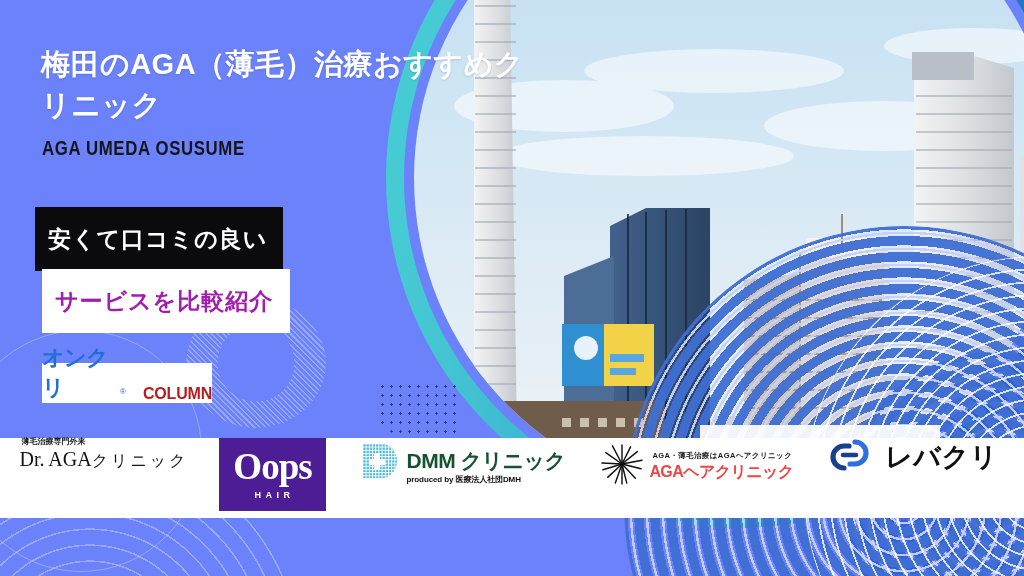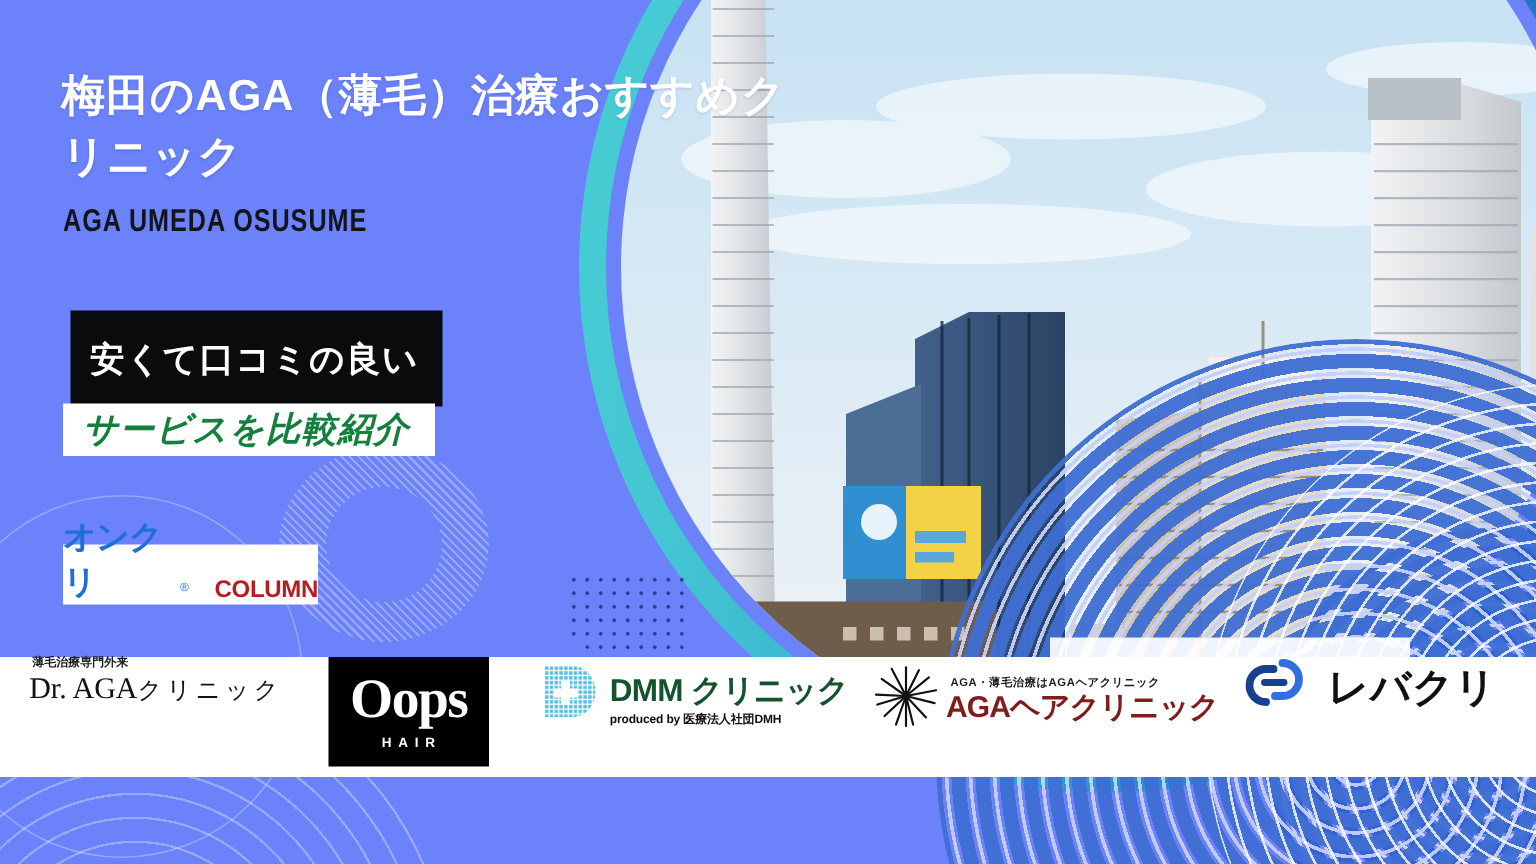--- a/index.html
+++ b/index.html
@@ -105,28 +105,28 @@
     letter-spacing:.8px;
     transform:scaleX(.80);transform-origin:left center;
     font-family:"Liberation Sans",sans-serif;
   }
 
   .tagbox{
     position:absolute;display:flex;align-items:center;
     font-weight:700;letter-spacing:1px;
   }
   .tag-dark{
-    left:47px;top:207px;width:248px;height:64px;
+    left:35px;top:207px;width:248px;height:64px;
     background:#0b0b0d;color:#ffffff;font-size:23px;
     padding-left:13px;box-sizing:border-box;
   }
   .tag-light{
-    left:42px;top:269px;width:248px;height:35px;
-    background:#ffffff;color:#15803d;font-size:23px;
-    padding-left:13px;box-sizing:border-box;font-style:italic;
+    left:42px;top:269px;width:248px;height:64px;
+    background:#ffffff;color:#a21caf;font-size:23px;
+    padding-left:13px;box-sizing:border-box;
   }
 
   .brandbox{
     position:absolute;left:42px;top:363px;
     width:170px;height:40px;background:#fff;
     display:flex;align-items:flex-end;justify-content:center;gap:1px;
   }
   .brand-jp{
     font-size:22px;font-weight:800;color:#1f6fd6;letter-spacing:-.5px;
     font-family:"Liberation Sans",sans-serif;
@@ -145,36 +145,36 @@
   .l-dmm{width:235px;flex:none;}
   .l-agahair{width:235px;flex:none;margin-top:10px;}
   .l-levacli{width:195px;flex:none;}
 
   .draga-wrap{display:flex;flex-direction:column;align-items:flex-start;line-height:1;}
   .draga-small{font-size:8px;font-weight:700;color:#1a1a1a;letter-spacing:0px;margin-bottom:3px;margin-left:2px;}
   .draga-main{font-size:20px;color:#121212;font-family:"Liberation Serif","DejaVu Serif",serif;letter-spacing:0px;white-space:nowrap;}
   .draga-main .kana{font-family:"Liberation Sans",sans-serif;font-size:16px;letter-spacing:3px;}
 
   .oops-box{
-    width:107px;height:73px;background:#000000;color:#fff;
+    width:107px;height:73px;background:#4c1d95;color:#fff;
     display:flex;flex-direction:column;align-items:center;justify-content:center;
   }
   .oops-main{font-family:"Liberation Serif","DejaVu Serif",serif;font-weight:700;font-size:37px;line-height:.95;letter-spacing:-1px;}
   .oops-sub{font-size:9px;letter-spacing:4.5px;font-weight:700;margin-top:5px;margin-left:4px;}
 
   .dmm-wrap{display:flex;align-items:center;gap:7px;}
   .dmm-mark{width:40px;height:40px;position:relative;}
   .dmm-text{display:flex;flex-direction:column;line-height:1;}
   .dmm-main{font-size:21px;font-weight:800;color:#14532d;letter-spacing:-.5px;white-space:nowrap;margin-top:12px;}
   .dmm-sub{font-size:8px;font-weight:700;color:#0d0d0d;margin-top:5px;letter-spacing:-.1px;}
 
   .aga-wrap{display:flex;align-items:center;gap:6px;}
   .aga-text{display:flex;flex-direction:column;line-height:1;align-items:flex-start;}
   .aga-sub{font-size:7.5px;font-weight:700;color:#1a1a1a;letter-spacing:.4px;margin-bottom:4px;margin-left:3px;white-space:nowrap;}
-  .aga-main{font-size:20px;font-weight:800;color:#7f1d1d;letter-spacing:-.6px;white-space:nowrap;}
+  .aga-main{font-size:16px;font-weight:800;color:#ef4444;letter-spacing:-.6px;white-space:nowrap;}
 
   .lev-wrap{display:flex;align-items:center;gap:14px;}
   .lev-main{font-size:27px;font-weight:800;color:#111;letter-spacing:.5px;}
 
   
   .sliver{position:absolute;left:700px;top:425px;width:240px;height:13px;background:#fff;opacity:.92;}
 </style>
 </head>
 <body>
 

